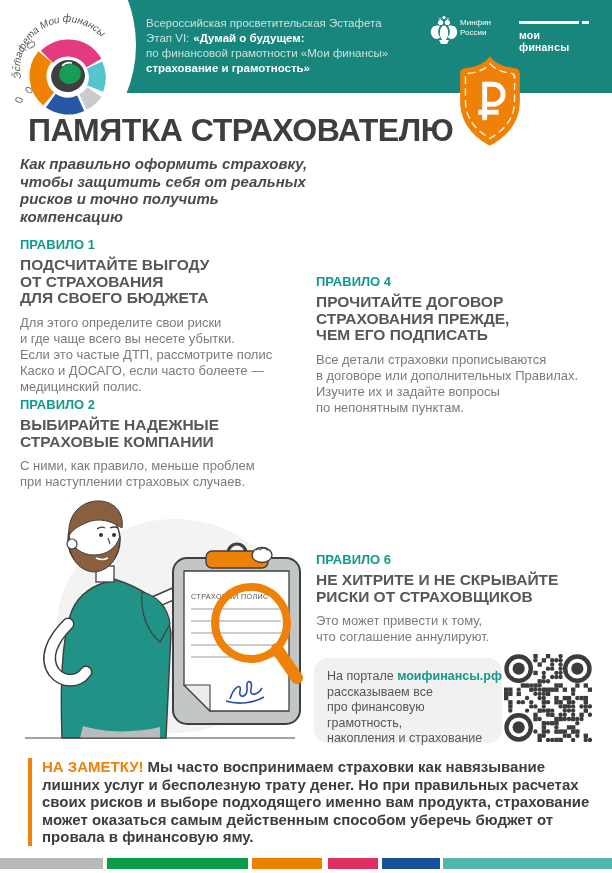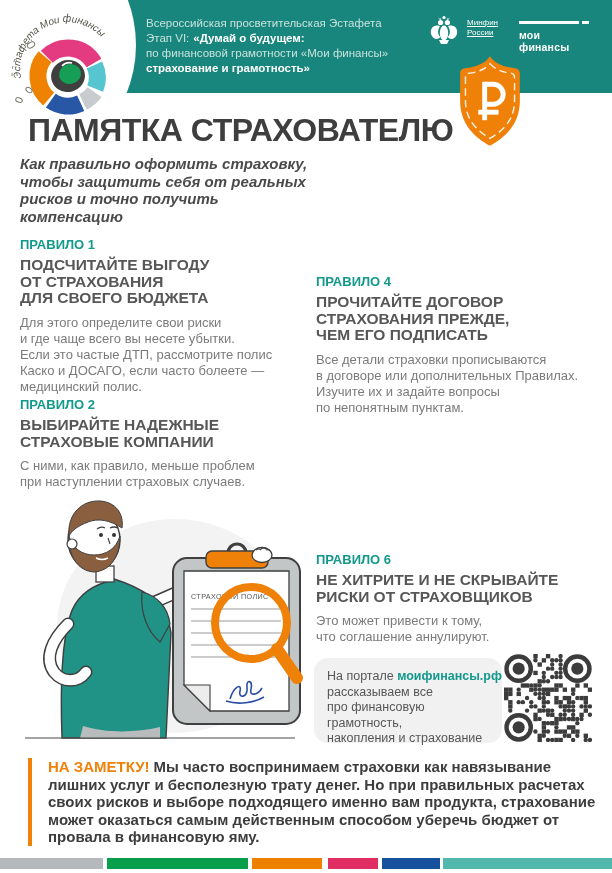--- a/index.html
+++ b/index.html
@@ -6,21 +6,21 @@
   .page{position:relative;width:612px;height:873px;background:#fff;overflow:hidden;
         font-family:"Liberation Sans",sans-serif;color:#3f3f3f;}
   
   .banner{position:absolute;left:0;top:0;width:612px;height:93px;background:#18867c;}
   .blob{position:absolute;left:-132px;top:-86px;width:268px;height:262px;background:#fff;border-radius:50%;}
   .relay-logo{position:absolute;left:4px;top:4px;}
   .banner-text{position:absolute;left:146px;top:16px;font-size:11.5px;line-height:15px;color:#c9e2df;}
   .banner-text b{color:#ffffff;}
   .stage-prefix{margin-right:4px;}
   .minfin{position:absolute;left:428px;top:13px;display:flex;align-items:flex-start;}
-  .minfin-label{margin-left:7px;margin-top:5px;font-size:8px;line-height:9.5px;color:#fff;white-space:pre-line;text-decoration:underline;}
+  .minfin-label{margin-top:5px;font-size:8px;line-height:9.5px;color:#fff;white-space:pre-line;}
   .brand{position:absolute;left:519px;top:21px;width:70px;}
   .brand-rule{display:flex;align-items:center;}
   .brand-rule .l1{height:2.5px;background:#fff;flex:1;}
   .brand-rule .l2{height:2.5px;width:7px;background:#fff;margin-left:3px;}
   .brand-label{margin-top:5px;font-size:10.5px;font-weight:bold;color:#fff;letter-spacing:.2px;}
   .shield{position:absolute;left:458px;top:56px;}
   
   .page-title{position:absolute;left:20px;top:104px;font-size:32px;font-weight:bold;color:#3e3e3e;letter-spacing:-.5px;}
   .intro{position:absolute;left:20px;top:155px;width:300px;font-size:15px;font-weight:bold;
          line-height:17.5px;color:#4a4a4a;white-space:pre-line;font-style:italic;}
@@ -31,21 +31,21 @@
   .rule-body{font-size:13px;color:#7b7b7b;line-height:16px;white-space:pre-line;}
   .c-left{left:20px;}
   .c-right{left:316px;width:288px;}
   
   .portal-box{position:absolute;left:314px;top:658px;width:188px;height:85px;background:#f1f1f2;border-radius:14px;
               padding:11px 0 0 13px;box-sizing:border-box;font-size:12.5px;line-height:15.5px;color:#565656;}
   .portal-link{color:#12998b;font-weight:bold;}
   .portal-lines{white-space:pre-line;}
   .qr{position:absolute;left:504px;top:654px;width:88px;height:88px;background:#fff;}
   
-  .note{position:absolute;left:28px;top:758px;width:556px;border-left:4px solid #f0820a;padding-left:16px;
+  .note{position:absolute;left:28px;top:758px;width:556px;border-left:4px solid #f0820a;padding-left:10px;
         font-size:15px;font-weight:bold;line-height:17.5px;color:#3d3d3d;}
   .note-label{color:#f0820a;margin-right:4px;}
   
   .stripe{position:absolute;top:858px;height:11px;}
   .s-gray{left:0;width:103px;background:#b5b9bb;}
   .s-green{left:107px;width:141px;background:#089e4c;}
   .s-orange{left:252px;width:70px;background:#ee8000;}
   .s-pink{left:328px;width:50px;background:#e02e64;}
   .s-blue{left:382px;width:58px;background:#17519e;}
   .s-teal{left:443px;width:169px;background:#52b8ae;}

